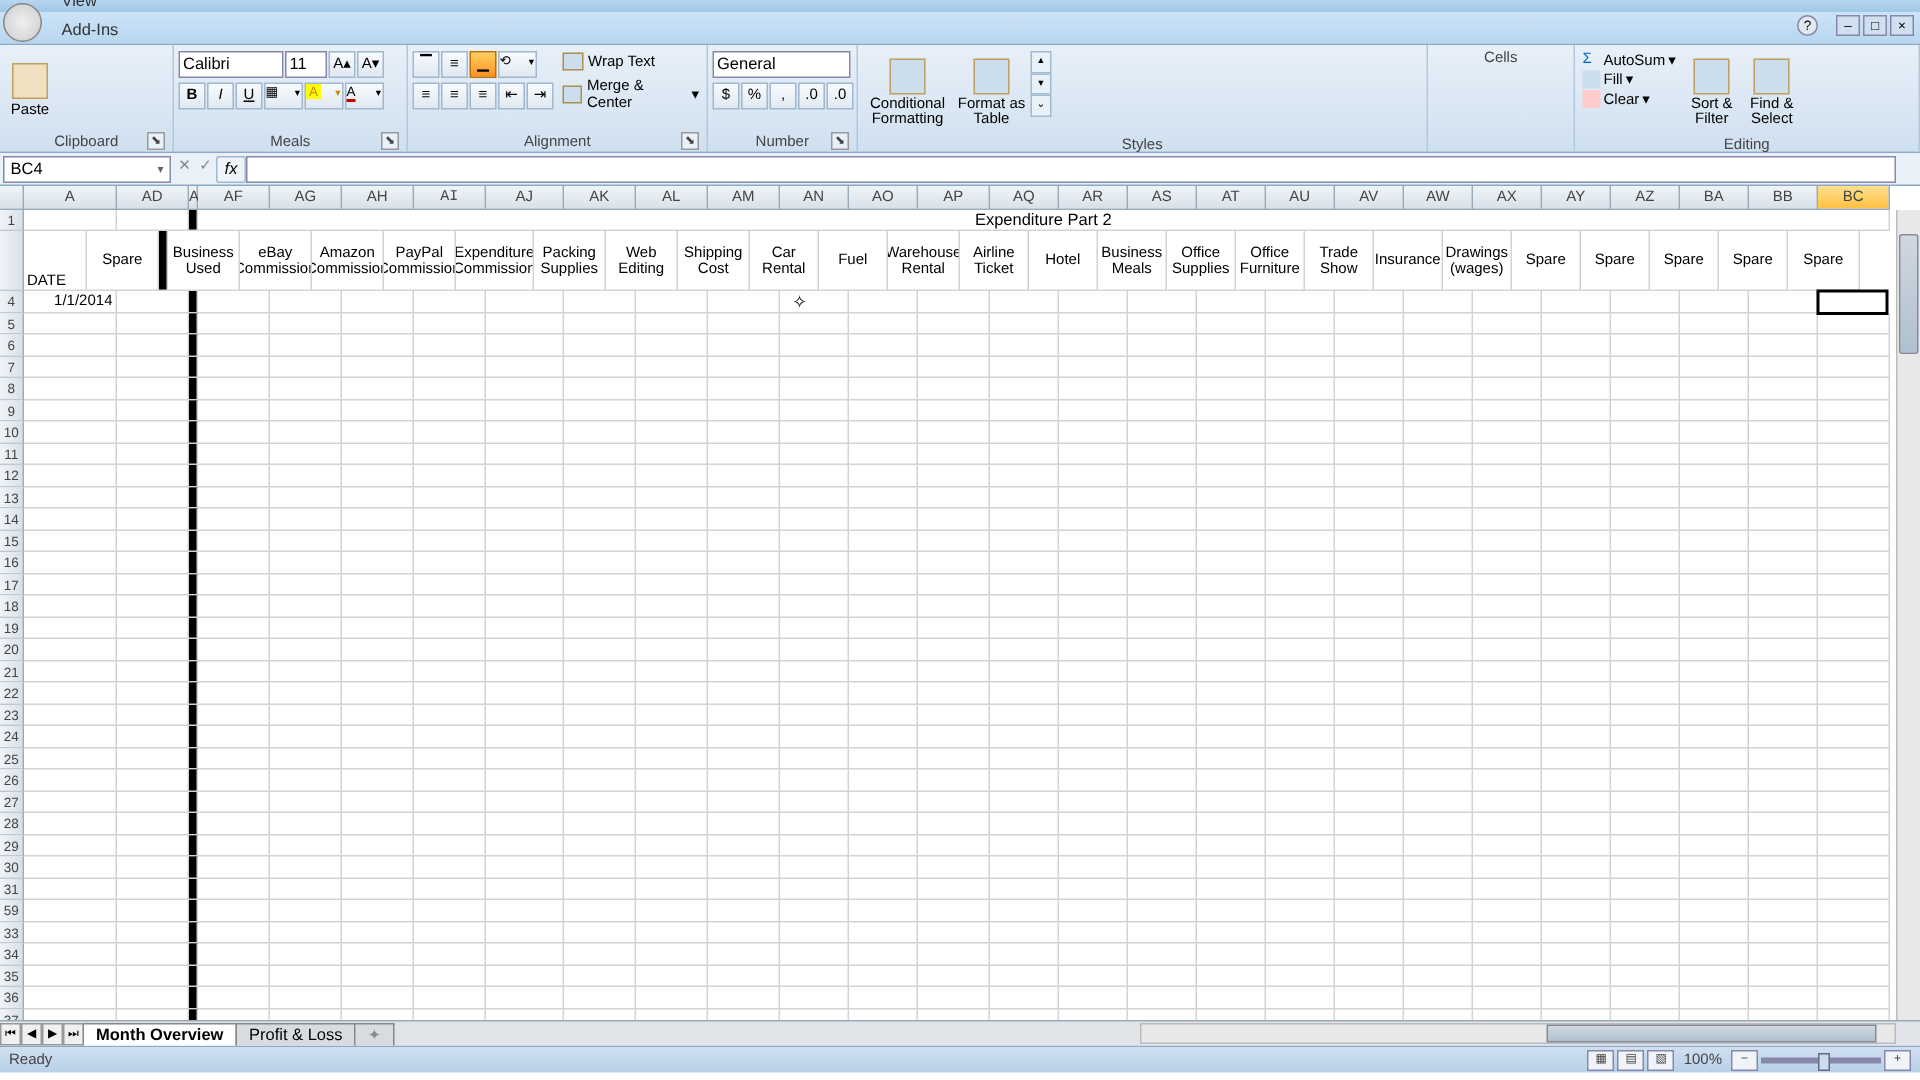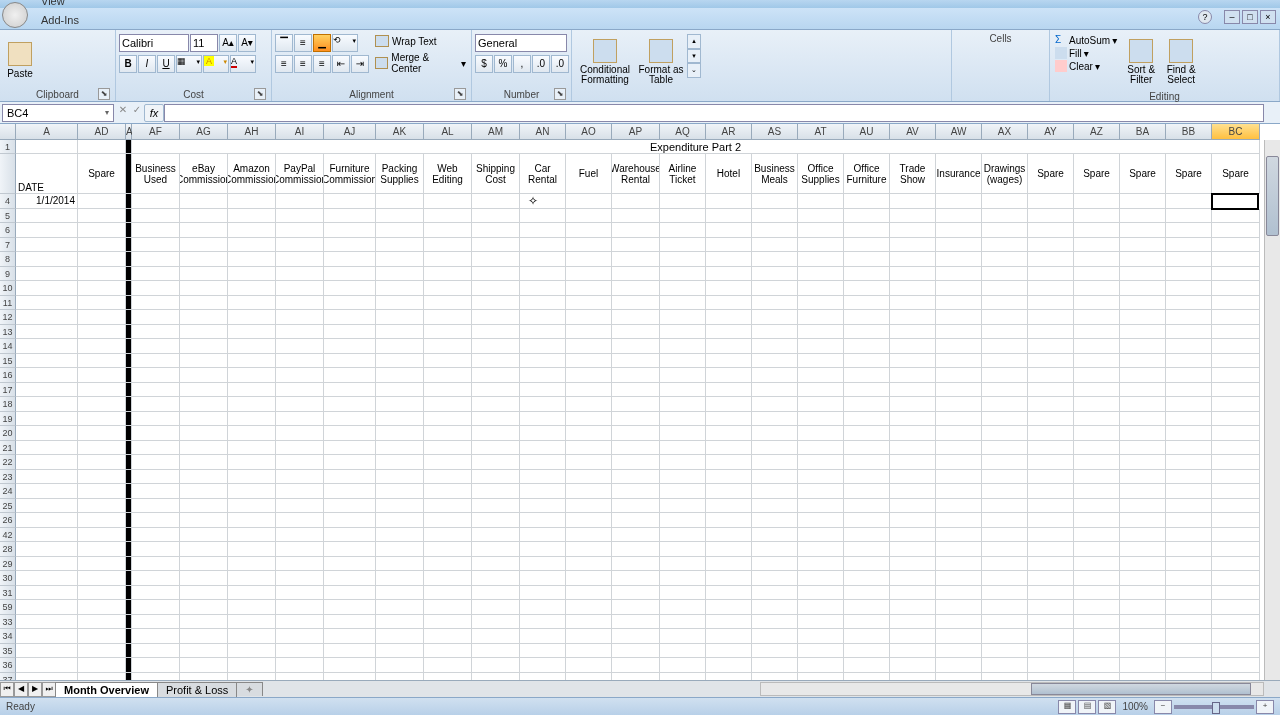--- a/index.html
+++ b/index.html
@@ -136,21 +136,21 @@
       </div>
       <div class="hstack">
         <div class="tiny-btn"><b>B</b></div>
         <div class="tiny-btn"><i>I</i></div>
         <div class="tiny-btn"><u>U</u></div>
         <div class="drop-btn">▦</div>
         <div class="drop-btn" style="color:#c80"><span style="background:#ff0;padding:0 2px">A</span></div>
         <div class="drop-btn"><span style="border-bottom:2px solid #c00">A</span></div>
       </div>
     </div>
-    <div class="group-label"><span>Cost</span><div class="group-exp">⬊</div></div>
+    <div class="group-label"><span>Meals</span><div class="group-exp">⬊</div></div>
   </div>
 
   <div class="group" style="width:200px">
     <div class="group-body" style="padding-top:2px;gap:4px">
       <div class="vstack" style="gap:3px">
         <div class="hstack">
           <div class="tiny-btn">▔</div>
           <div class="tiny-btn">≡</div>
           <div class="tiny-btn sel">▁</div>
           <div class="drop-btn">⟲</div>
@@ -197,20 +197,21 @@
       <div class="big-btn" style="width:48px">
           <div class="ico" style="background:#cde"></div>
           <span style="text-align:center;line-height:10px">Format as Table</span>
         </div>
       <div class="gallery-ctrl">
         <div>▴</div>
         <div>▾</div>
         <div>⌄</div>
       </div>
     </div>
+    <div class="group-label"><span>Styles</span></div>
   </div>
 
   <div class="group" style="width:98px">
     <div class="group-label"><span>Cells</span></div>
   </div>
 
   <div class="group" style="flex:1">
     <div class="group-body" style="padding-top:2px;gap:4px">
       <div class="vstack" style="gap:1px">
         <div class="edit-item"><div class="ico" style="color:#06c">Σ</div><span>AutoSum</span>▾</div>
@@ -242,21 +243,21 @@
 
 <div class="grid-area">
   <div class="col-headers-row" id="col-headers">
     <div class="corner"></div>
   <div class="col-header" style="width: 62px;">A</div>
       <div class="col-header" style="width: 48px;">AD</div>
       <div class="col-header" style="width: 6px;">AE</div>
       <div class="col-header" style="width: 48px;">AF</div>
       <div class="col-header" style="width: 48px;">AG</div>
       <div class="col-header" style="width: 48px;">AH</div>
-      <div class="col-header" style="width: 48px;">AI</div>
+      <div class="col-header" style="width: 48px; font-family: Liberation Mono, monospace;">AI</div>
       <div class="col-header" style="width: 52px;">AJ</div>
       <div class="col-header" style="width: 48px;">AK</div>
       <div class="col-header" style="width: 48px;">AL</div>
       <div class="col-header" style="width: 48px;">AM</div>
       <div class="col-header" style="width: 46px;">AN</div>
       <div class="col-header" style="width: 46px;">AO</div>
       <div class="col-header" style="width: 48px;">AP</div>
       <div class="col-header" style="width: 46px;">AQ</div>
       <div class="col-header" style="width: 46px;">AR</div>
       <div class="col-header" style="width: 46px;">AS</div>
@@ -276,28 +277,28 @@
     <div class="grid-rows" id="grid-rows">
         <div class="grid-row header-row">
           <div class="row-header">1</div>
           <div class="cell " style="width: 62px; height: 14px;"></div>
           <div class="cell " style="width: 48px; height: 14px;"></div>
           <div class="cell dark" style="width: 6px; height: 14px;"></div>
           <div class="cell merged-title" style="width: 1128px; height: 14px;">Expenditure Part 2</div>
         </div>
         <div class="grid-row header-row2">
           <div class="row-header" style="height: 40px; line-height: 38px;"></div>
-          <div class="cell head-content" style="width: 62px; height: 40px; justify-content: flex-start; align-items: flex-end;">DATE</div>
+          <div class="cell head-content" style="width: 42px; height: 40px; justify-content: flex-start; align-items: flex-end;">DATE</div>
           <div class="cell head-content" style="width: 48px; height: 40px;">Spare</div>
           <div class="cell head-content dark" style="width: 6px; height: 40px;"></div>
           <div class="cell head-content" style="width: 48px; height: 40px;">Business Used</div>
           <div class="cell head-content" style="width: 48px; height: 40px;">eBay Commission</div>
           <div class="cell head-content" style="width: 48px; height: 40px;">Amazon Commission</div>
           <div class="cell head-content" style="width: 48px; height: 40px;">PayPal Commission</div>
-          <div class="cell head-content" style="width: 52px; height: 40px;">Furniture Commission</div>
+          <div class="cell head-content" style="width: 52px; height: 40px;">Expenditure Commission</div>
           <div class="cell head-content" style="width: 48px; height: 40px;">Packing Supplies</div>
           <div class="cell head-content" style="width: 48px; height: 40px;">Web Editing</div>
           <div class="cell head-content" style="width: 48px; height: 40px;">Shipping Cost</div>
           <div class="cell head-content" style="width: 46px; height: 40px;">Car Rental</div>
           <div class="cell head-content" style="width: 46px; height: 40px;">Fuel</div>
           <div class="cell head-content" style="width: 48px; height: 40px;">Warehouse Rental</div>
           <div class="cell head-content" style="width: 46px; height: 40px;">Airline Ticket</div>
           <div class="cell head-content" style="width: 46px; height: 40px;">Hotel</div>
           <div class="cell head-content" style="width: 46px; height: 40px;">Business Meals</div>
           <div class="cell head-content" style="width: 46px; height: 40px;">Office Supplies</div>
@@ -995,21 +996,21 @@
           <div class="cell " style="width: 46px; text-align: left;"></div>
           <div class="cell " style="width: 46px; text-align: left;"></div>
           <div class="cell " style="width: 46px; text-align: left;"></div>
           <div class="cell " style="width: 46px; text-align: left;"></div>
           <div class="cell " style="width: 46px; text-align: left;"></div>
           <div class="cell " style="width: 46px; text-align: left;"></div>
           <div class="cell " style="width: 46px; text-align: left;"></div>
           <div class="cell " style="width: 48px; text-align: left;"></div>
         </div>
         <div class="grid-row">
-          <div class="row-header">42</div>
+          <div class="row-header">27</div>
           <div class="cell " style="width: 62px; text-align: right;"></div>
           <div class="cell " style="width: 48px; text-align: left;"></div>
           <div class="cell dark" style="width: 6px; text-align: left;"></div>
           <div class="cell " style="width: 48px; text-align: left;"></div>
           <div class="cell " style="width: 48px; text-align: left;"></div>
           <div class="cell " style="width: 48px; text-align: left;"></div>
           <div class="cell " style="width: 48px; text-align: left;"></div>
           <div class="cell " style="width: 52px; text-align: left;"></div>
           <div class="cell " style="width: 48px; text-align: left;"></div>
           <div class="cell " style="width: 48px; text-align: left;"></div>

